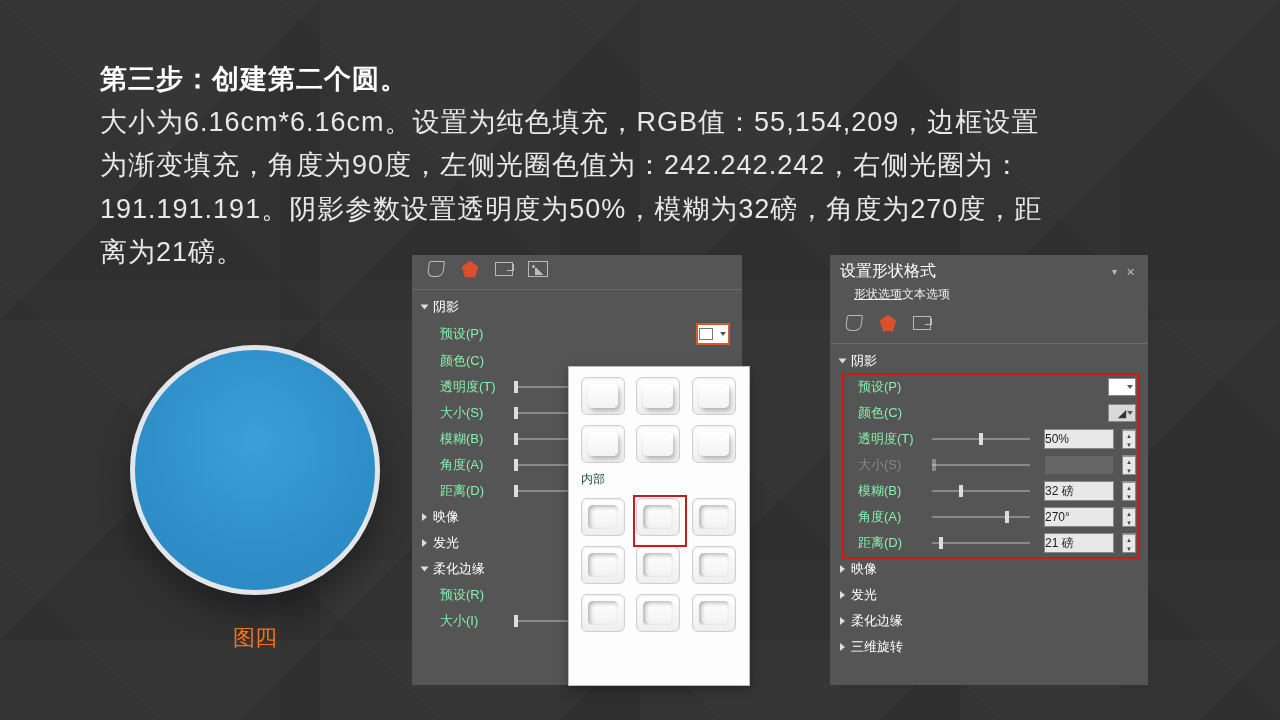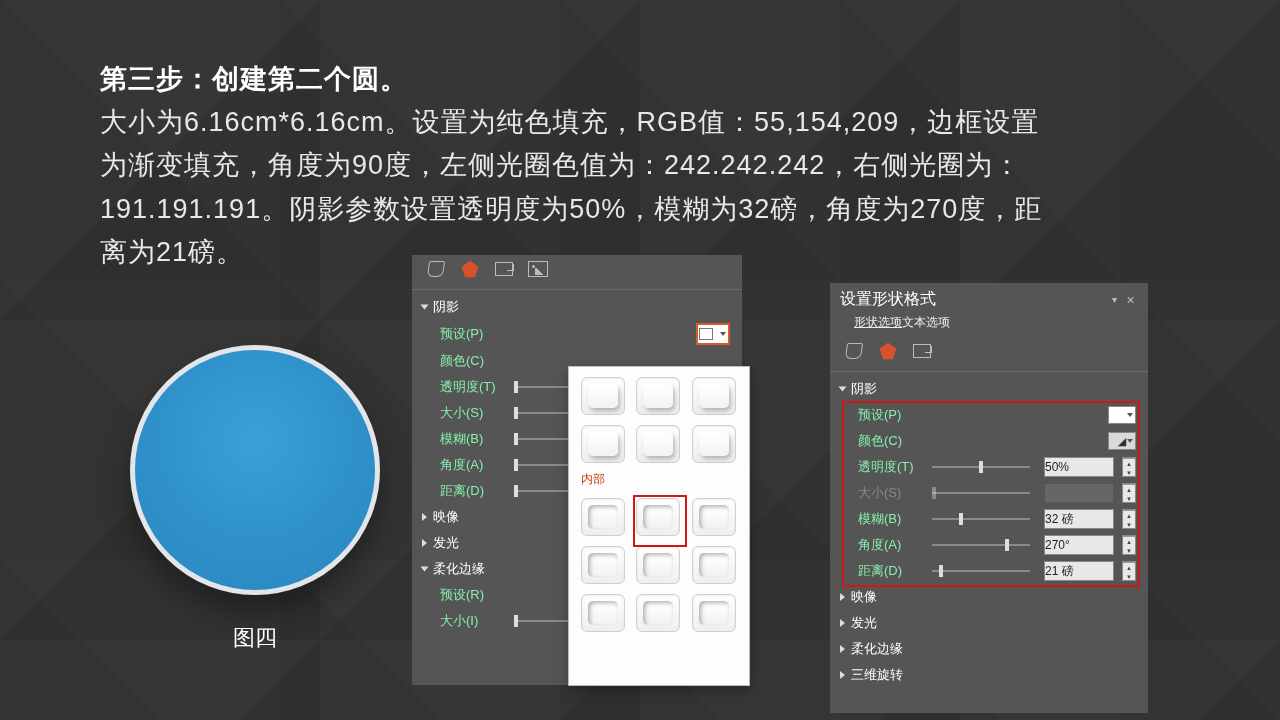--- a/index.html
+++ b/index.html
@@ -9,25 +9,25 @@
 body::before { content:""; position:absolute; inset:0; background:
   linear-gradient(135deg, rgba(255,255,255,0.02) 0 50%, transparent 50.1%) 0 0/320px 320px,
   linear-gradient(45deg, rgba(0,0,0,0.06) 0 50%, transparent 50.1%) 0 0/280px 280px; pointer-events:none; }
 
 .desc { position:absolute; left:100px; right:90px; top:58px; color:#e8e8e8; font-size:27px; line-height:1.6; letter-spacing:1px; }
 .desc .lead { font-weight:700; color:#fff; }
 .desc .body { display:inline-block; max-width:960px; }
 
 .circle-wrap { position:absolute; left:130px; top:345px; width:250px; text-align:center; }
 .circle { width:250px; height:250px; border-radius:50%; background:radial-gradient(circle at 50% 38%, #3ba0d8 0%, #2f90c9 55%, #2a86bf 100%); border:5px solid #e2e6ea; box-shadow:0 18px 30px rgba(0,0,0,0.35); margin:0 auto; }
-.fig-label { color:#ffffff; font-size:22px; margin-top:28px; }
+.fig-label { color:#f97316; font-size:22px; margin-top:28px; }
 
 .panel { position:absolute; background:#555; color:#ddd; font-size:13px; }
 .panel.left { left:412px; top:255px; width:330px; height:430px; }
-.panel.right { left:830px; top:255px; width:318px; height:430px;margin-top:28px; }
+.panel.right { left:830px; top:255px; width:318px; height:430px; }
 .panel .titlebar { display:flex; align-items:center; justify-content:space-between; padding:6px 10px 2px; }
 .panel .titlebar .t { color:#fff; font-size:16px; }
 .panel .closebox { display:flex; gap:2px; align-items:center; }
 .panel .closebox span { width:12px; height:12px; display:inline-block; position:relative; }
 .panel .closebox span::before { content:"▾"; color:#bbb; font-size:10px; position:absolute; }
 .panel .closebox span:last-child::before { content:"✕"; font-size:11px; color:#bbb; }
 
 .tabs-sub { padding:2px 24px 6px; display:flex; font-size:12px; }
 .tabs-sub a { color:#eee; text-decoration:none; }
 .tabs-sub a.active { text-decoration:underline; }
@@ -69,21 +69,21 @@
 .btn-color .paint { font-size:11px; color:#333; }
 .btn-color .dd { position:absolute; right:2px; top:50%; transform:translateY(-50%); width:0;height:0;border-top:4px solid #555;border-left:3px solid transparent;border-right:3px solid transparent; }
 
 .red-frame { position:absolute; border:2px solid #d01818; pointer-events:none; }
 
 .preset-pop { position:absolute; left:568px; top:366px; width:182px; height:320px; background:#fdfdfd; border:1px solid #bcbcbc; box-shadow:0 4px 12px rgba(0,0,0,0.3); }
 .preset-grid { display:grid; grid-template-columns:repeat(3,1fr); gap:10px 10px; padding:10px 12px 6px; }
 .preset-grid .cell { width:44px; height:38px; background:linear-gradient(#fff,#eee); border:1px solid #cfcfcf; border-radius:6px; position:relative; box-shadow:inset 0 1px 2px rgba(0,0,0,0.08); }
 .preset-grid .cell.sh-outer::after { content:""; position:absolute; inset:6px; border-radius:5px; background:linear-gradient(#fff,#f2f2f2); box-shadow:2px 3px 4px rgba(0,0,0,0.25); }
 .preset-grid .cell.sh-inner::after { content:""; position:absolute; inset:6px; border-radius:5px; background:linear-gradient(#fff,#f2f2f2); box-shadow:inset 2px 2px 4px rgba(0,0,0,0.3); }
-.preset-pop .sec-label { font-size:12px; color:#c2410c; padding:2px 12px 0; }
+.preset-pop .sec-label { font-size:12px; color:#14532d; padding:2px 12px 0; }
 .preset-pop .red-sel { position:absolute; border:2px solid #d01818; }
 
 </style>
 </head>
 <body>
 
 <div class="desc">
   <span class="lead">第三步：创建第二个圆。</span><span class="body">大小为6.16cm*6.16cm。设置为纯色填充，RGB值：55,154,209，边框设置为渐变填充，角度为90度，左侧光圈色值为：242.242.242，右侧光圈为：191.191.191。阴影参数设置透明度为50%，模糊为32磅，角度为270度，距离为21磅。</span>
 </div>
 

